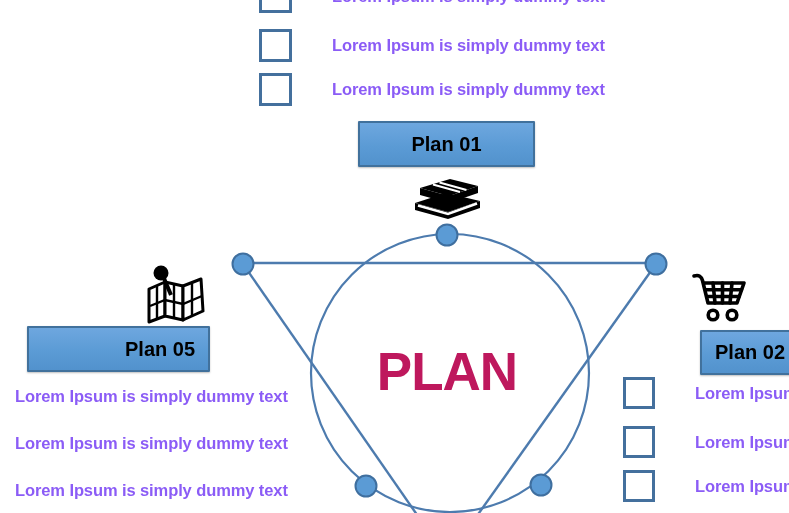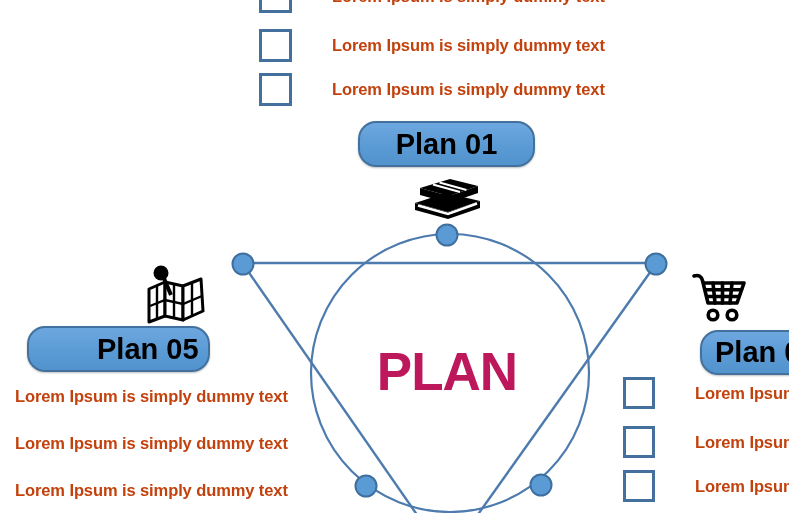--- a/index.html
+++ b/index.html
@@ -24,43 +24,43 @@
     font-size: 53px; font-weight: bold; letter-spacing: -1px;
     color: #be185d;
   }
 
   
   .plan-btn {
     position: absolute;
     height: 46px;
     background: linear-gradient(180deg, #6ea7df 0%, #5b9bd5 55%, #5292cd 100%);
     border: 2.5px solid #41719c;
-    border-radius: 18px;
+    border-radius: 1px;
     display: flex; align-items: center;
-    font-size: 29px; font-weight: bold; color: #000;
+    font-size: 20px; font-weight: bold; color: #000;
     box-shadow: 0 1px 2px rgba(0,0,0,0.25);
   }
   .plan-btn .lbl { white-space: nowrap; }
   #btn-plan01 { left: 358px; top: 121px; width: 177px; justify-content: center; }
-  #btn-plan05 { left: 27px;  top: 326px; width: 183px; padding-left: 68px; }
+  #btn-plan05 { left: 27px;  top: 326px; width: 183px; padding-left: 96px; }
   #btn-plan02 { left: 700px; top: 330px; width: 190px; height: 45px; padding-left: 13px; }
 
   
   .row { position: absolute; display: flex; align-items: center; }
   .cb {
     display: inline-block;
     width: 33px; height: 33px;
     background: #fff;
     border: 3px solid #44709d;
     flex: 0 0 auto;
   }
   .row .row-label {
     white-space: nowrap;
     font-size: 16.5px; font-weight: bold; letter-spacing: -0.1px;
-    color: #c2410c;
+    color: #8b5cf6;
   }
   .top-row    { left: 259px; width: 520px; height: 33px; }
   .top-row .row-label   { margin-left: 40px; }
   .right-row  { left: 623px; width: 340px; height: 32px; }
   .right-row .cb { width: 32px; height: 32px; }
   .right-row .row-label { margin-left: 40px; }
   .left-row   { left: 15px; width: 320px; height: 22px; }
 
   .icon { position: absolute; }
   .icon svg { display: block; width: 100%; height: 100%; }

